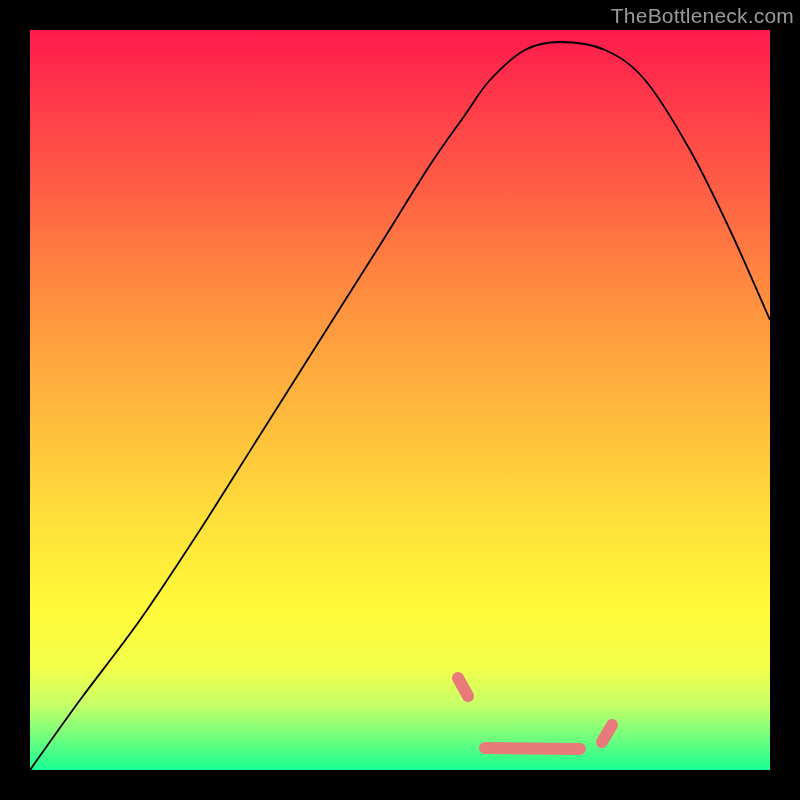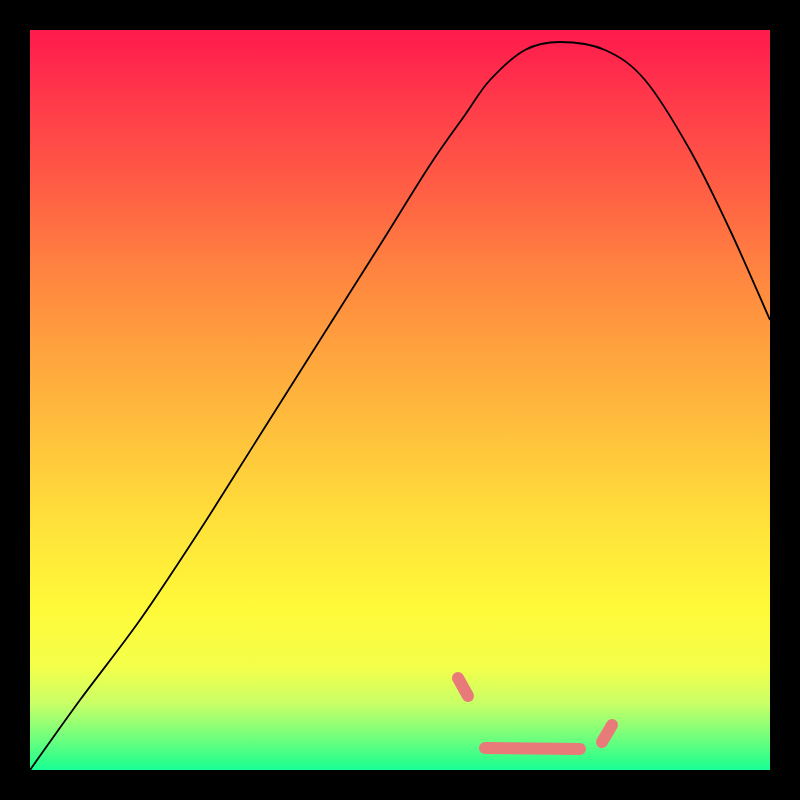--- a/index.html
+++ b/index.html
@@ -64,20 +64,21 @@
     stroke: #e97a7a;
     stroke-width: 12;
     stroke-linecap: round;
     fill: none;
   }
 </style>
 </head>
 <body>
 
 <div class="frame">
+  <div class="watermark">TheBottleneck.com</div>
   <div class="plot">
     <svg class="curve" viewBox="0 0 740 740" preserveAspectRatio="none">
       <path id="curvePath" fill="none" stroke="#000000" stroke-width="1.8" d="M 0 740 C 8.333333333333334 728.3333333333334, 31.666666666666668 695, 50 670 C 68.33333333333333 645, 90 618.3333333333334, 110 590 C 130 561.6666666666666, 150 530.8333333333334, 170 500 C 190 469.1666666666667, 210 436.6666666666667, 230 405 C 250 373.3333333333333, 270 341.6666666666667, 290 310 C 310 278.3333333333333, 331.6666666666667 244.16666666666666, 350 215 C 368.3333333333333 185.83333333333334, 385.8333333333333 156.66666666666666, 400 135 C 414.1666666666667 113.33333333333333, 425 99.16666666666667, 435 85 C 445 70.83333333333333, 450 60.833333333333336, 460 50 C 470 39.166666666666664, 483.3333333333333 26.333333333333332, 495 20 C 506.6666666666667 13.666666666666668, 516.6666666666666 12, 530 12 C 543.3333333333334 12, 560.8333333333334 13.666666666666668, 575 20 C 589.1666666666666 26.333333333333332, 600.8333333333334 33.33333333333333, 615 50 C 629.1666666666666 66.66666666666667, 645.8333333333334 95, 660 120 C 674.1666666666666 145, 686.6666666666666 171.66666666666666, 700 200 C 713.3333333333334 228.33333333333334, 733.3333333333334 275, 740 290"></path>
       <g id="markers">
           <line x1="428" y1="648" x2="438" y2="666" class="marker" stroke="#e97a7a"></line>
           <line x1="455" y1="718" x2="550" y2="719" class="marker" stroke="#e97a7a"></line>
           <line x1="572" y1="712" x2="582" y2="695" class="marker" stroke="#e97a7a"></line>
         </g>
     </svg>
   </div>

